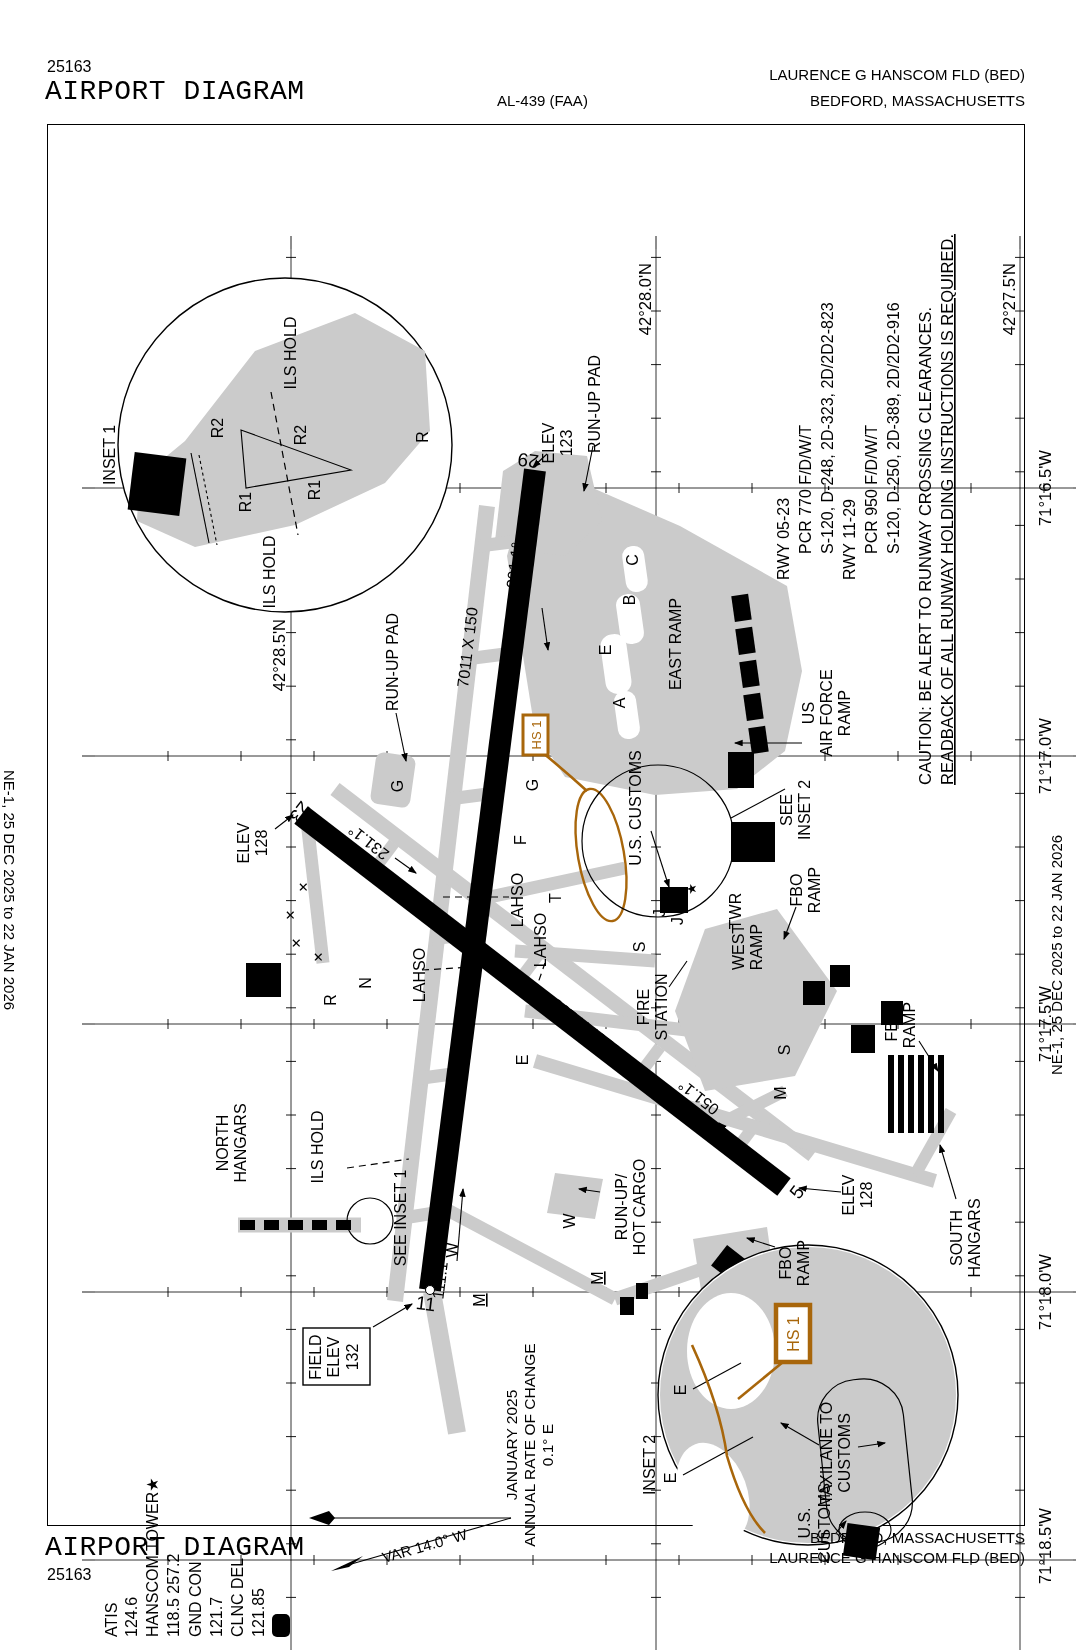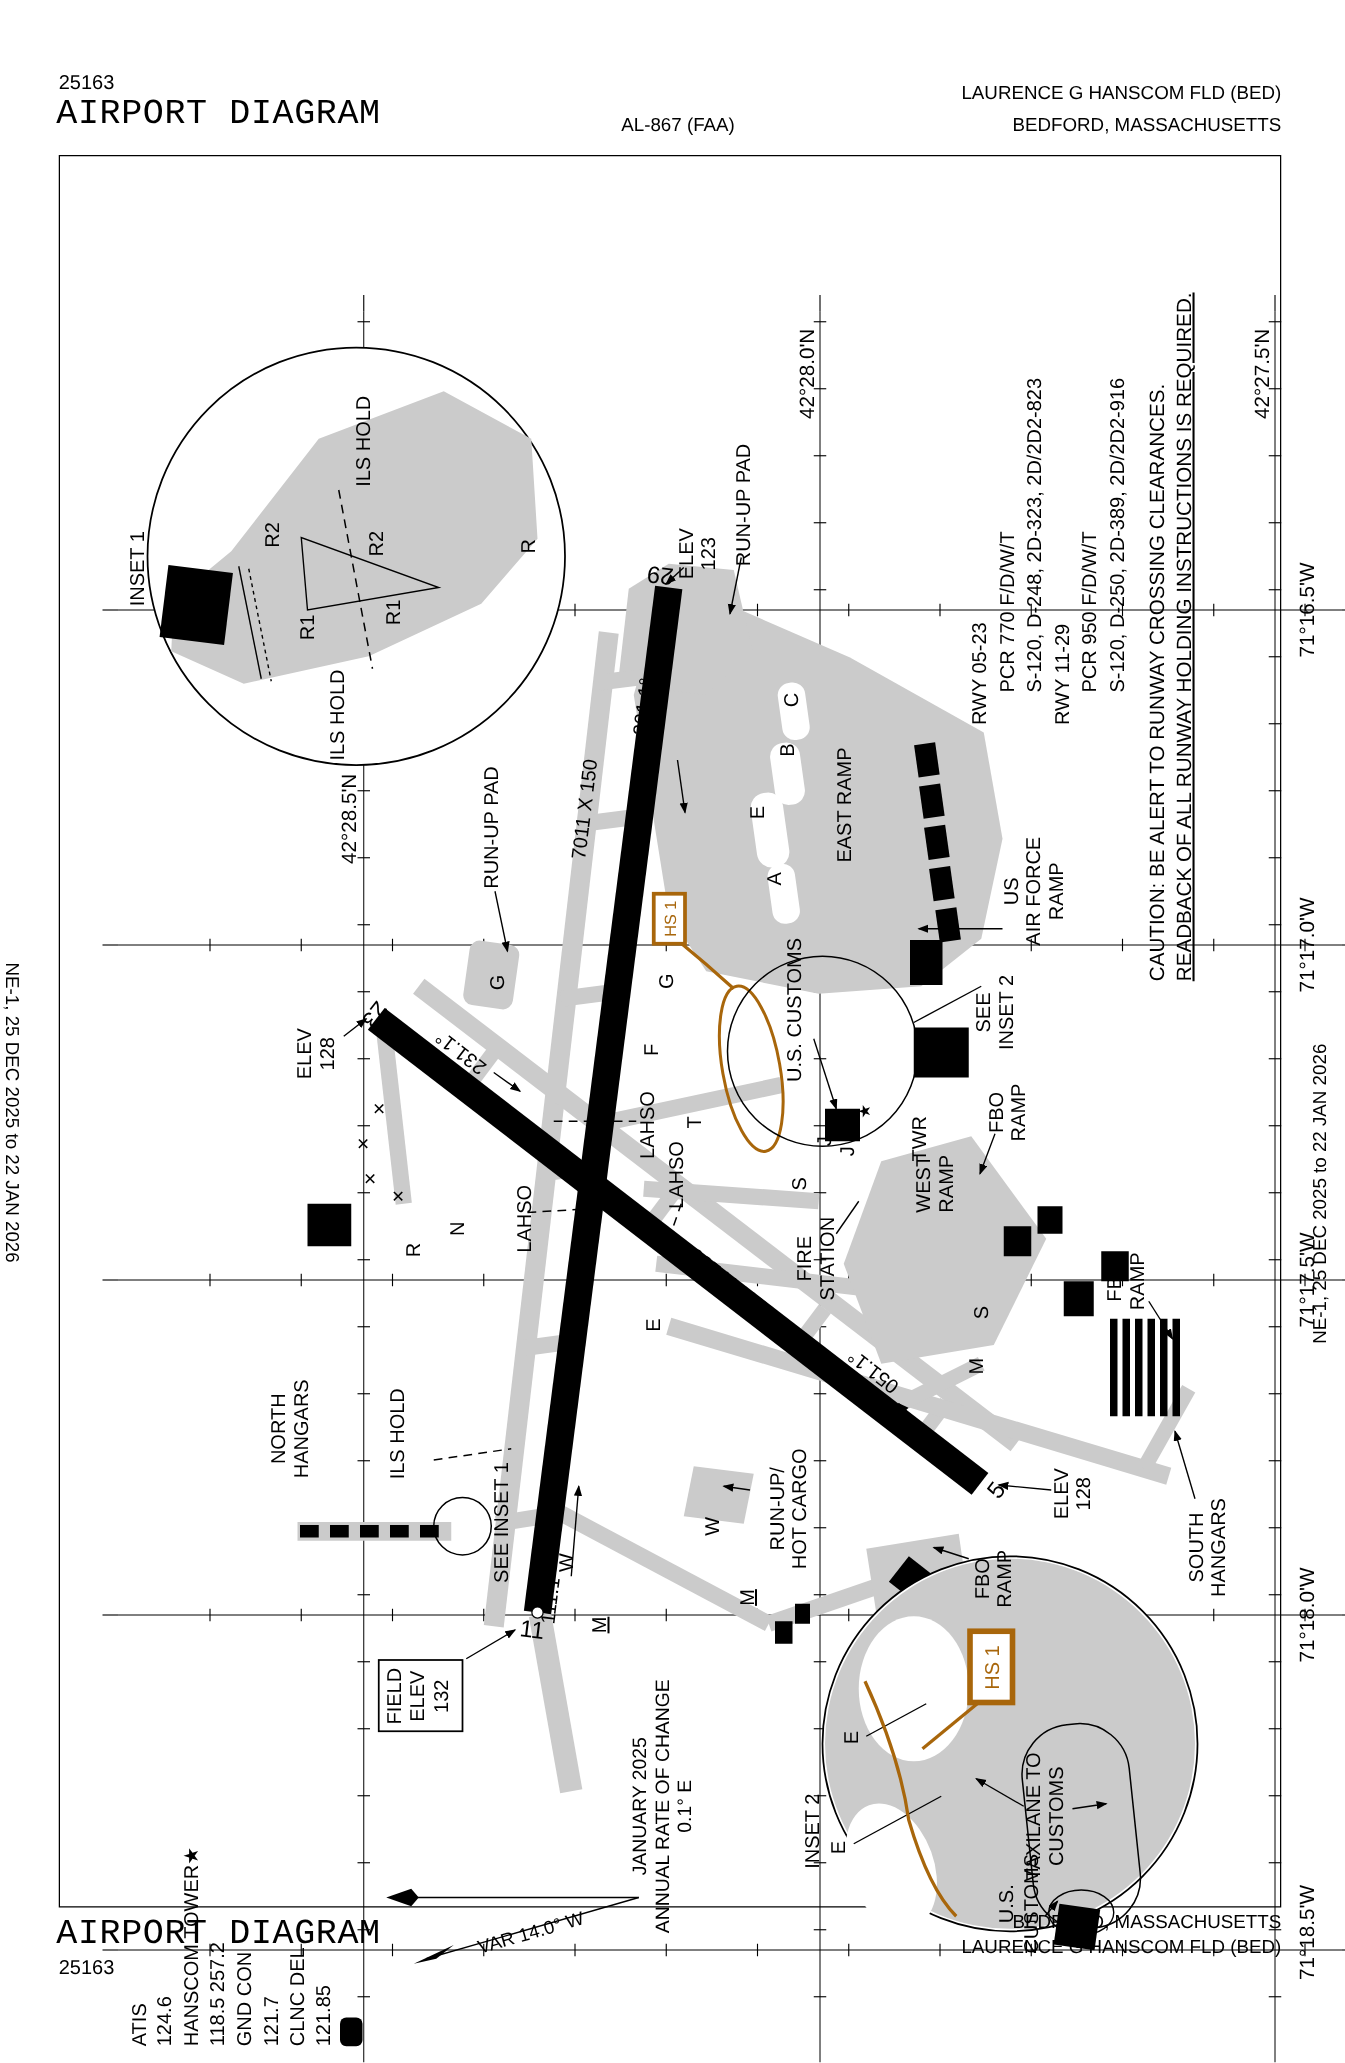--- a/index.html
+++ b/index.html
@@ -28,21 +28,21 @@
   .orange{fill:#a8660b;}
   .oline{stroke:#a8660b;stroke-width:2.6;fill:none;}
 </style>
 </head>
 <body>
 
 <div class="page">
 
   <div class="hdr-small" style="left:47px;top:58px;">25163</div>
   <div class="hdr-big" style="left:45px;top:76px;">AIRPORT DIAGRAM</div>
-  <div class="hdr-small" style="left:497px;top:92px;font-size:15px;">AL-867 (FAA)</div>
+  <div class="hdr-small" style="left:497px;top:92px;font-size:15px;">AL-439 (FAA)</div>
   <div class="hdr-mid hdr-r" style="top:66px;">LAURENCE G HANSCOM FLD (BED)</div>
   <div class="hdr-small hdr-r" style="top:92px;font-size:15px;">BEDFORD, MASSACHUSETTS</div>
 
   <div class="margin-txt" style="left:18px;top:770px;transform:rotate(90deg);transform-origin:0 0;">NE-1,  25 DEC 2025  to  22 JAN 2026</div>
   <div class="margin-txt" style="left:1048px;top:955px;transform:rotate(-90deg) translate(-50%,0);transform-origin:0 0;">NE-1,  25 DEC 2025  to  22 JAN 2026</div>
 
   <div class="chartbox">
     <div class="land">
       <svg id="diagram" width="1402" height="978" viewBox="0 0 1402 978">
         <defs>

